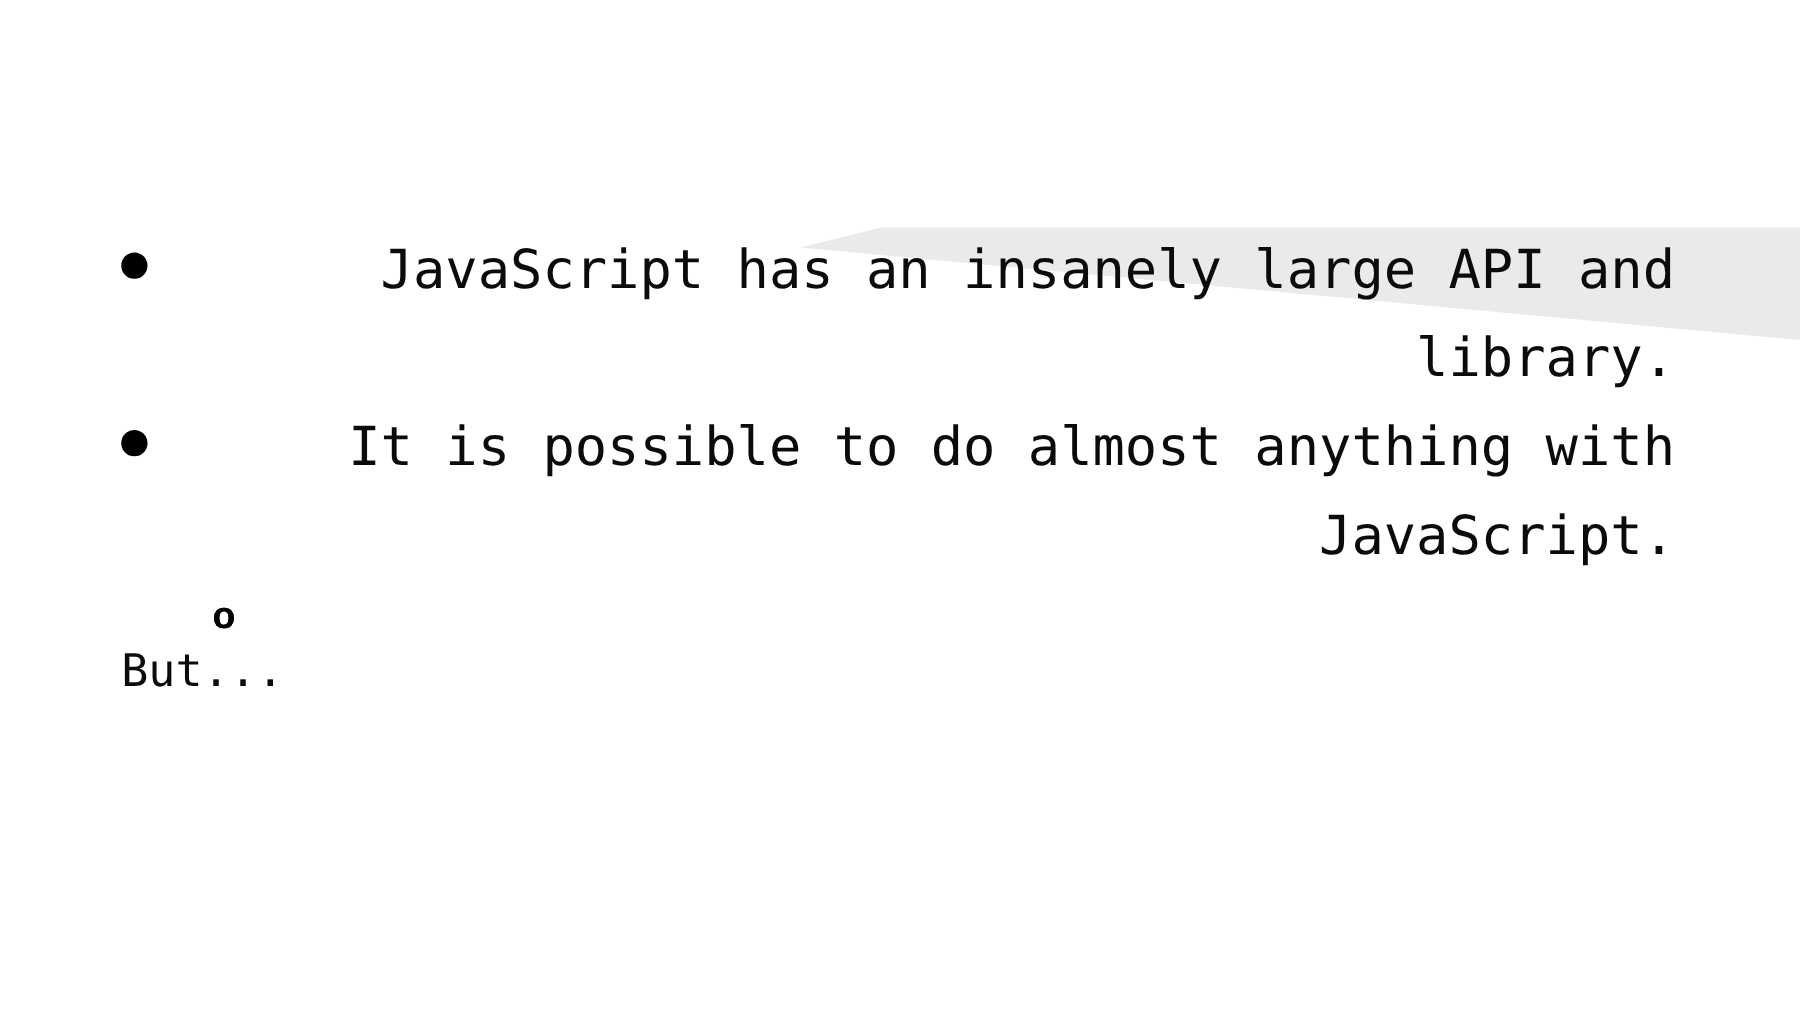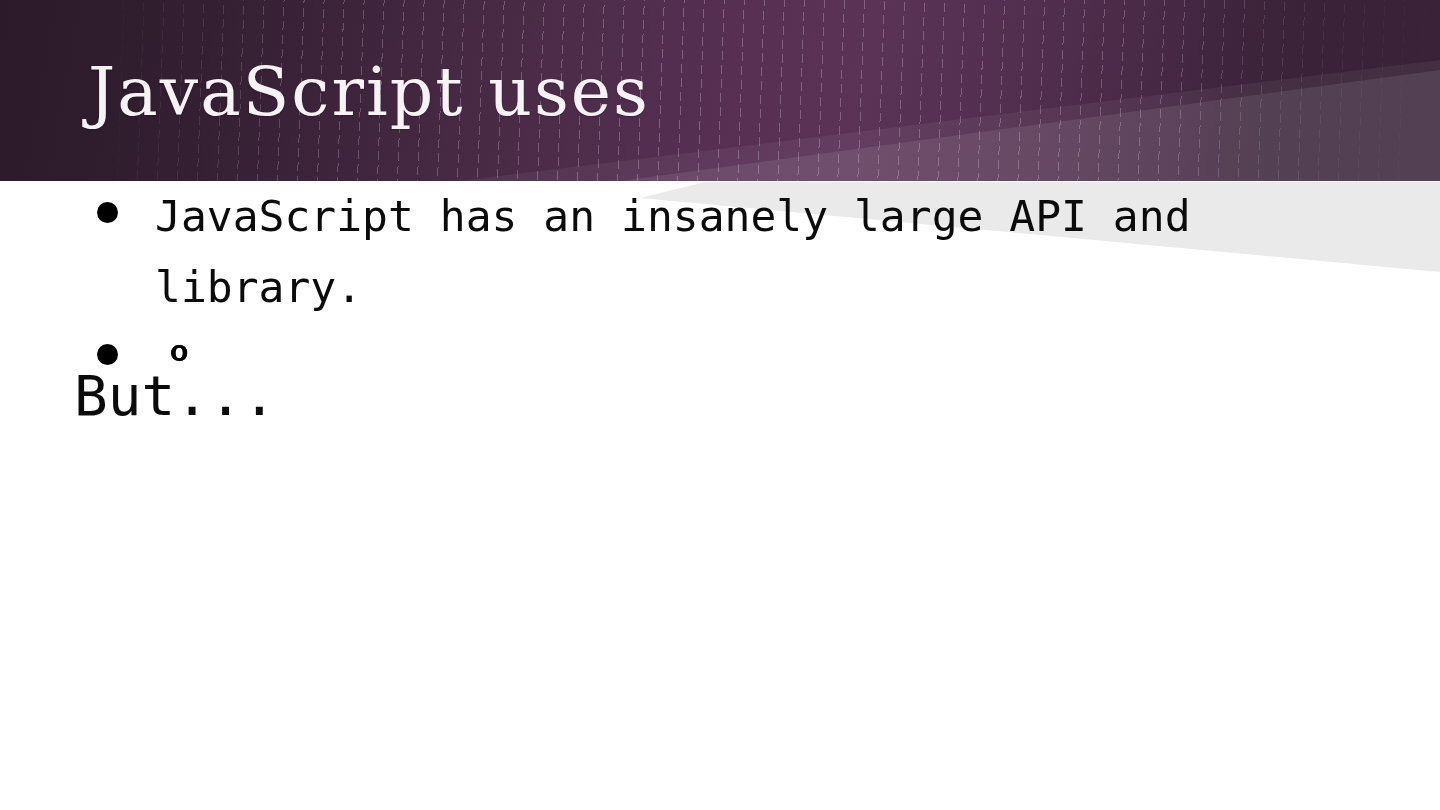--- a/index.html
+++ b/index.html
@@ -164,20 +164,21 @@
     position: absolute;
     left: 97px;
     top: 21px;
     width: 21px;
     height: 21px;
     border-radius: 50%;
     background: #000000;
   }
   .lvl1 .txt {
     display: block;
+    text-align: right;
   }
 
   .lvl2 {
     position: relative;
     font-family: "DejaVu Sans Mono", monospace;
     font-size: 33px;
     line-height: 56px;
     color: #0b0b0b;
     padding-left: 228px;
   }
@@ -191,56 +192,46 @@
     font-weight: 700;
     color: #000000;
   }
 
   .spacer-line {
     height: 42px;
   }
 
   .plain-line {
     font-family: "DejaVu Sans Mono", monospace;
-    font-size: 56px;
+    font-size: 36px;
     line-height: 62px;
     color: #0b0b0b;
-    padding-left: 74px;
+    padding-left: 97px;
   }
 </style>
 </head>
 <body>
 
 <div id="slide">
 
-  <div id="header-band">
-    <div id="header-base-right"></div>
-    <div id="header-texture"></div>
-
-    <svg id="header-wedge" viewBox="0 0 1440 181" preserveAspectRatio="none">
-      <polygon points="1440,70 1440,181 120,181 620,181" fill="#ffffff" opacity="0.085"></polygon>
-      <polygon points="1440,60 1440,181 460,181" fill="#ffffff" opacity="0.055"></polygon>
-    </svg>
-
-    <div id="slide-title">JavaScript uses</div>
-  </div>
 
   <svg id="gray-wedge" viewBox="0 0 1440 120" preserveAspectRatio="none">
     <polygon points="705,4 1440,4 1440,94 640,20" fill="#eaeaea"></polygon>
   </svg>
 
   <div id="body-content">
 
     <div class="bullet-row lvl1">
       <span class="marker"></span>
       <span class="txt">JavaScript has an insanely large API and library.</span>
     </div>
 
     <div class="bullet-row lvl1">
       <span class="marker"></span>
+      <span class="txt">It is possible to do almost anything with JavaScript.</span>
     </div>
 
     <div class="bullet-row lvl2">
       <span class="marker-o">o</span>
     </div>
 
     <div class="bullet-row lvl2">
       <span class="marker-o">o</span>
     </div>
 

